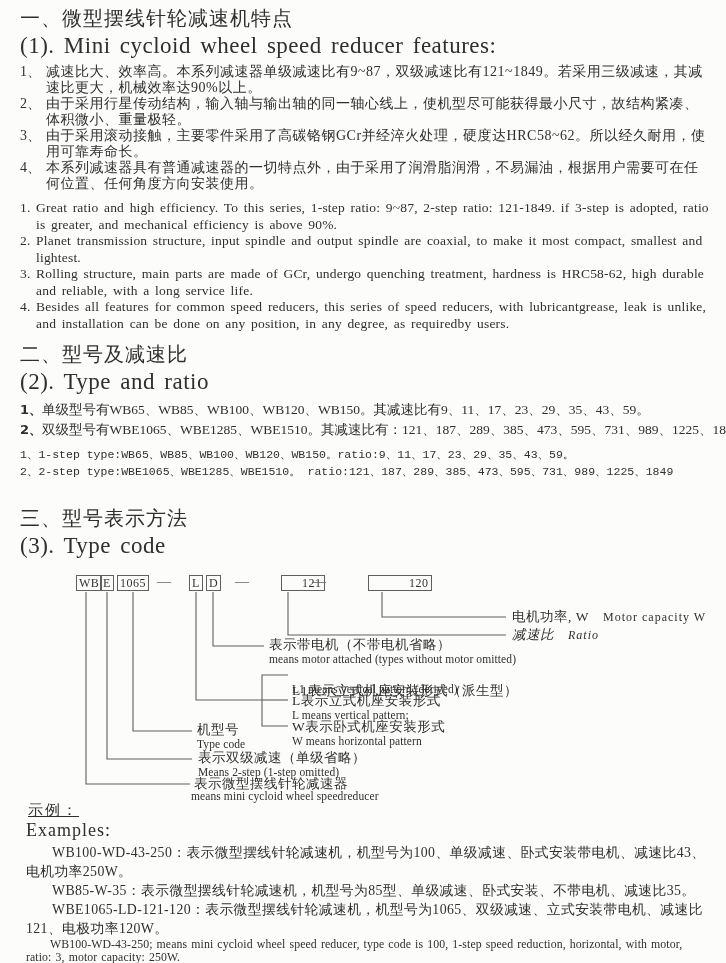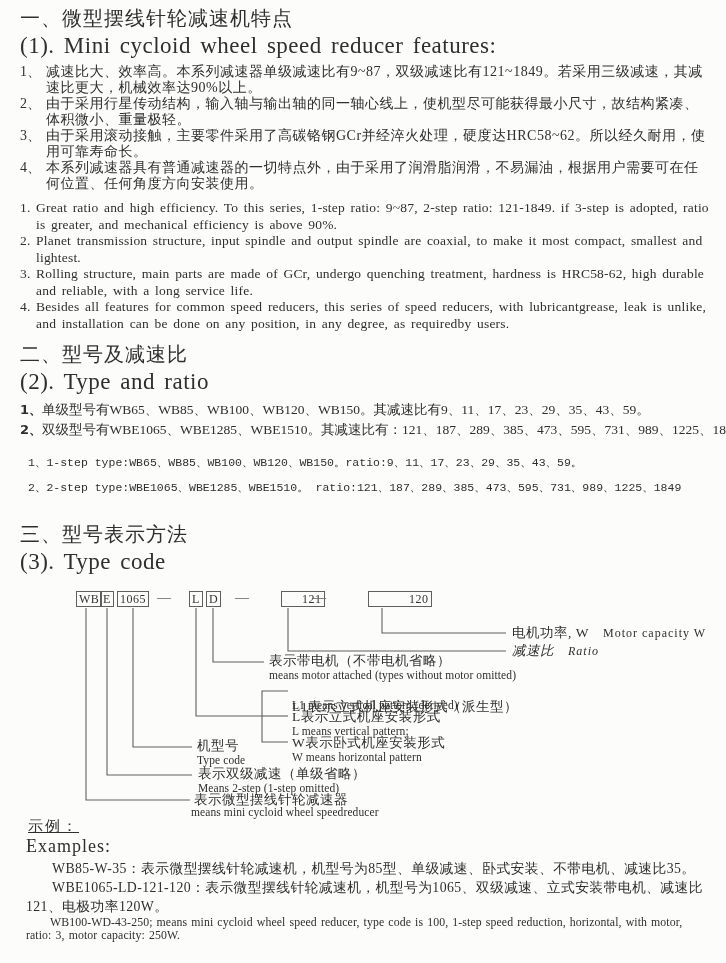--- a/index.html
+++ b/index.html
@@ -21,21 +21,21 @@
   .cn-item .num{flex:0 0 26px;}
   .cn-item .txt{flex:1;letter-spacing:.5px;}
   .en-item{font-size:13.5px;line-height:16.5px;margin:0;padding-left:16px;text-indent:-16px;
            letter-spacing:.2px;word-spacing:2px;}
   .gap8{height:8px;} .gap6{height:6px;}
 
   
   .tr-cn{font-size:13.5px;line-height:20px;margin:0;white-space:nowrap;}
   .tr-cn .num{font-weight:bold;font-family:"DejaVu Sans",sans-serif;font-size:13px;}
   .tr-en{font-family:"Liberation Mono","DejaVu Sans Mono",monospace;
-         font-size:11.5px;line-height:17px;margin:8px;white-space:nowrap;}
+         font-size:11.5px;line-height:17px;margin:0;white-space:nowrap;}
 
   
   .diagram{position:relative;width:700px;height:226px;margin-top:13px;}
   .diagram svg{position:absolute;left:0;top:0;}
   .dbox{position:absolute;top:2px;border:1px solid #5f5f5f;padding:0 2px;
         font-size:12px;line-height:14px;letter-spacing:.5px;color:#333;}
   .dsep{position:absolute;top:1px;font-size:14px;color:#5f5f5f;}
   .dcn{position:absolute;font-size:13.5px;line-height:15px;white-space:nowrap;letter-spacing:.5px;}
   .den{position:absolute;font-size:11.5px;line-height:13px;white-space:nowrap;letter-spacing:.1px;}
   .dpair .en-part{font-size:12px;margin-left:14px;letter-spacing:1px;}
@@ -148,20 +148,21 @@
 
       <span class="dcn" style="left:174px;top:203px;">表示微型摆线针轮减速器</span>
       <span class="den" style="left:171px;top:217px;">means mini cycloid wheel speedreducer</span>
     </div>
   </div>
 
   <div>
     <p class="ex-title-cn">示例：</p>
     <p class="ex-title-en">Examples:</p>
 
+    <p class="ex-cn">WB100-WD-43-250：表示微型摆线针轮减速机，机型号为100、单级减速、卧式安装带电机、减速比43、电机功率250W。</p>
     <p class="ex-cn">WB85-W-35：表示微型摆线针轮减速机，机型号为85型、单级减速、卧式安装、不带电机、减速比35。</p>
     <p class="ex-cn">WBE1065-LD-121-120：表示微型摆线针轮减速机，机型号为1065、双级减速、立式安装带电机、减速比121、电极功率120W。</p>
 
     <p class="ex-en">WB100-WD-43-250; means mini cycloid wheel speed reducer, type code is 100, 1-step speed reduction, horizontal, with motor, ratio: 3, motor capacity: 250W.</p>
 
   </div>
 
 </div>
 
 </body></html>

